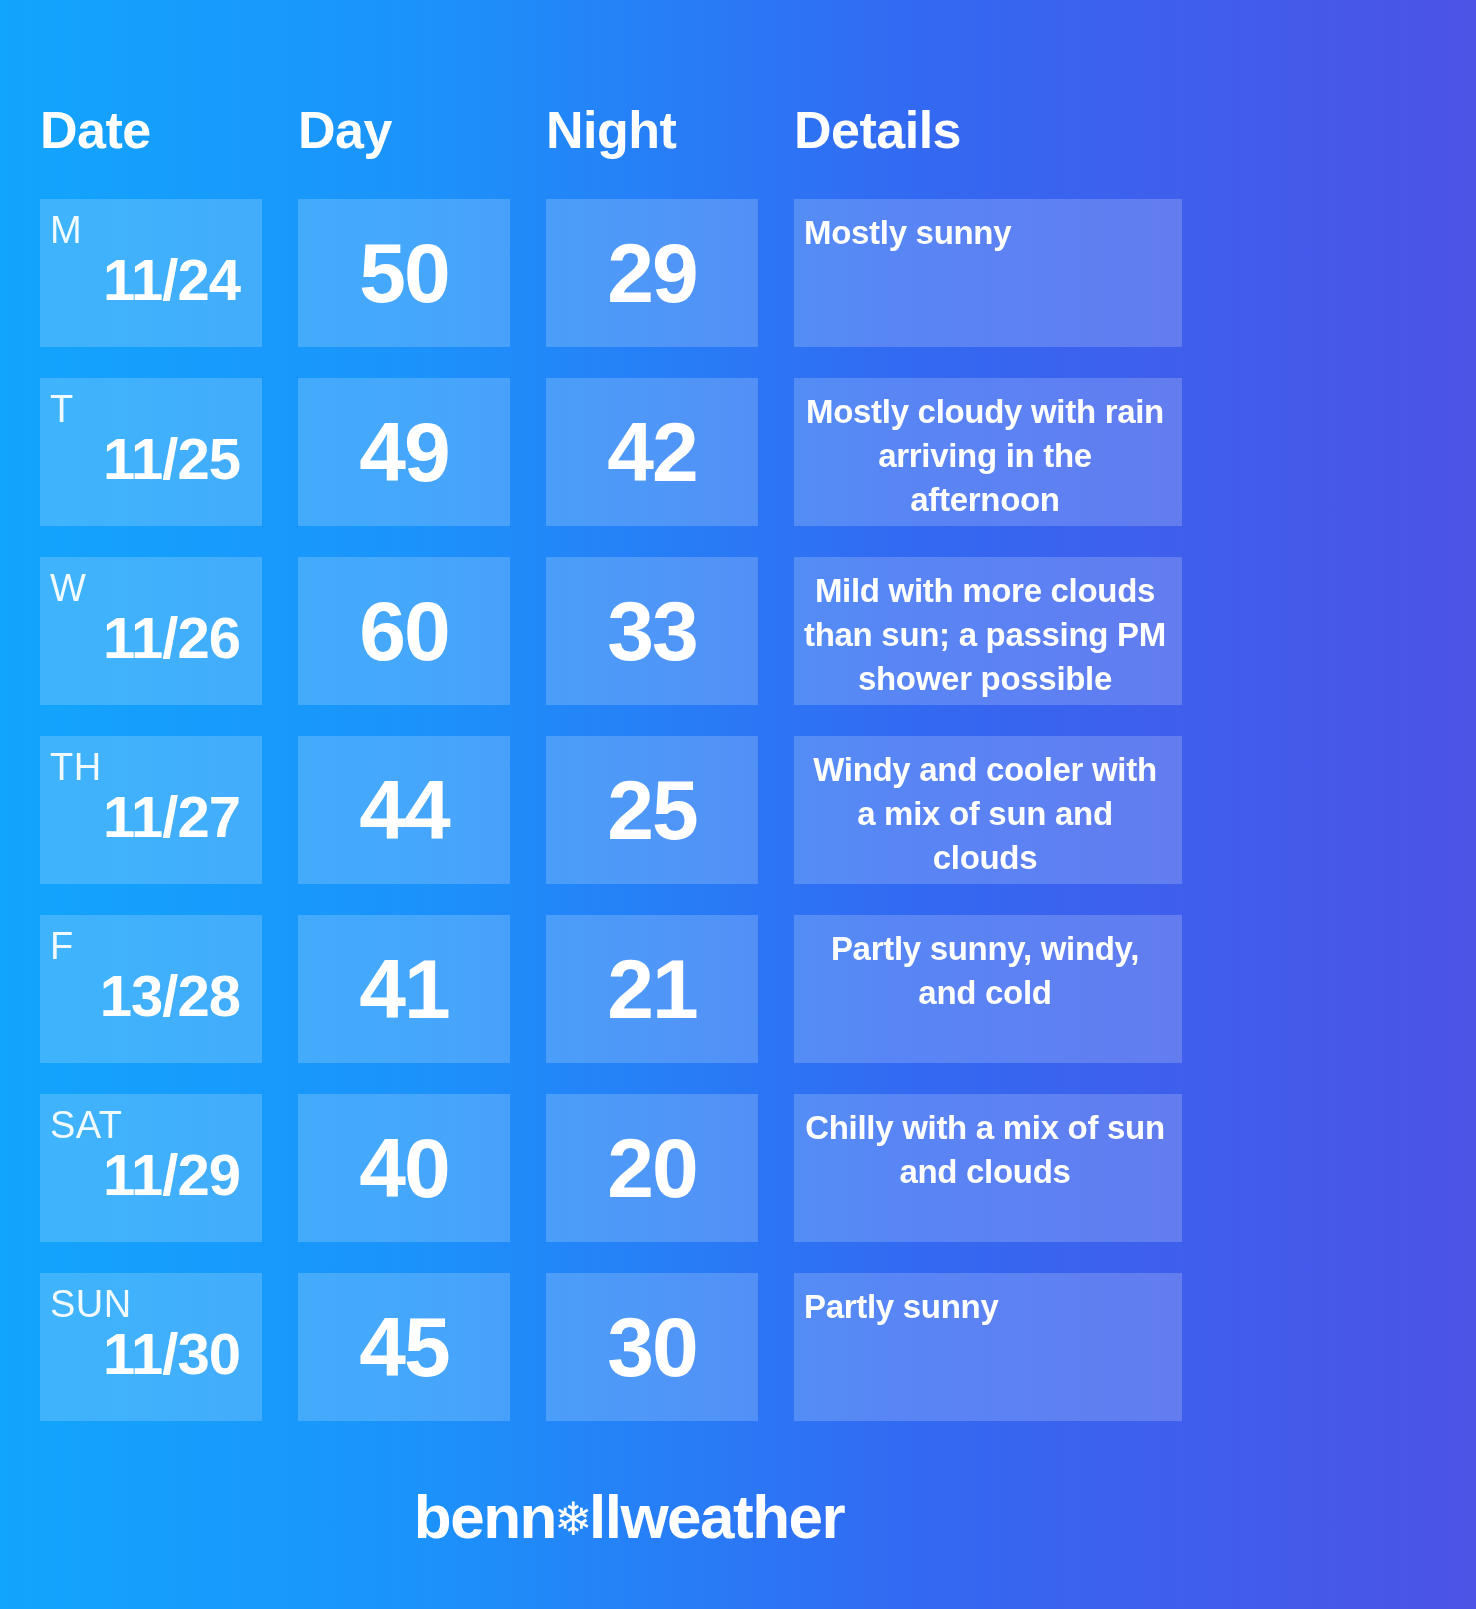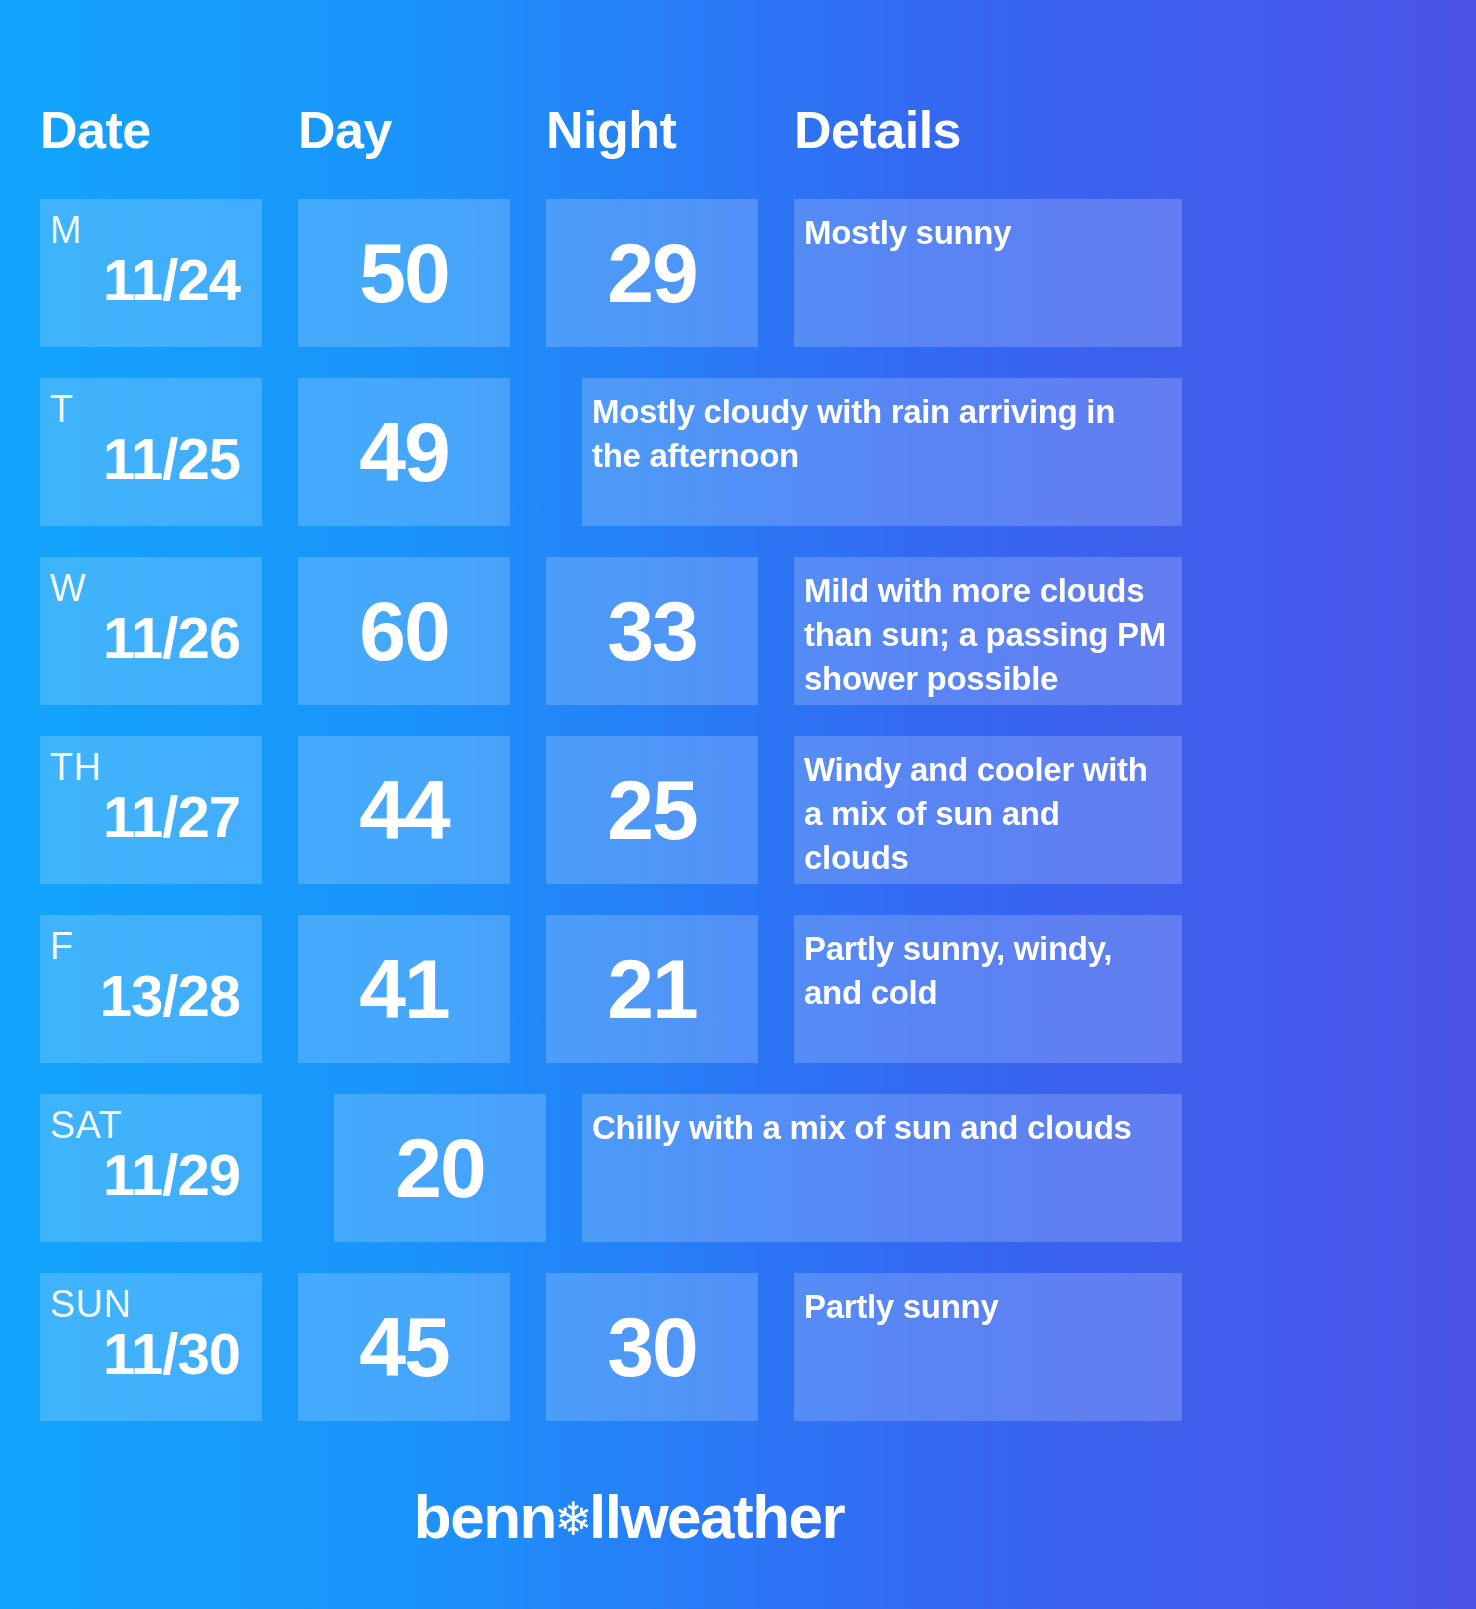--- a/index.html
+++ b/index.html
@@ -112,20 +112,21 @@
     line-height: 1;
     letter-spacing: -2px;
   }
 
   
   .cell-details {
     flex: 1 1 auto;
     padding: 12px 16px 10px 10px;
     display: flex;
     align-items: flex-start;
+    text-align: center;
   }
   .details-text {
     color: #ffffff;
     font-size: 33px;
     font-weight: bold;
     line-height: 1.34;
     letter-spacing: -0.3px;
   }
 
   
@@ -192,20 +193,23 @@
     <div class="forecast-row">
       <div class="cell cell-date">
         <span class="dow">T</span>
         <span class="date-num">11/25</span>
       </div>
       <div class="gap-sm"></div>
       <div class="cell cell-temp">
         <span class="temp-num">49</span>
       </div>
       <div class="gap-sm"></div>
+      <div class="cell cell-temp">
+        <span class="temp-num">42</span>
+      </div>
       <div class="gap-sm"></div>
       <div class="cell cell-details">
         <span class="details-text">Mostly cloudy with rain arriving in the afternoon</span>
       </div>
     </div>
 
     <div class="forecast-row">
       <div class="cell cell-date">
         <span class="dow">W</span>
         <span class="date-num">11/26</span>
@@ -261,20 +265,23 @@
         <span class="details-text">Partly sunny, windy, and cold</span>
       </div>
     </div>
 
     <div class="forecast-row">
       <div class="cell cell-date">
         <span class="dow">SAT</span>
         <span class="date-num">11/29</span>
       </div>
       <div class="gap-sm"></div>
+      <div class="cell cell-temp">
+        <span class="temp-num">40</span>
+      </div>
       <div class="gap-sm"></div>
       <div class="cell cell-temp">
         <span class="temp-num">20</span>
       </div>
       <div class="gap-sm"></div>
       <div class="cell cell-details">
         <span class="details-text">Chilly with a mix of sun and clouds</span>
       </div>
     </div>
 

